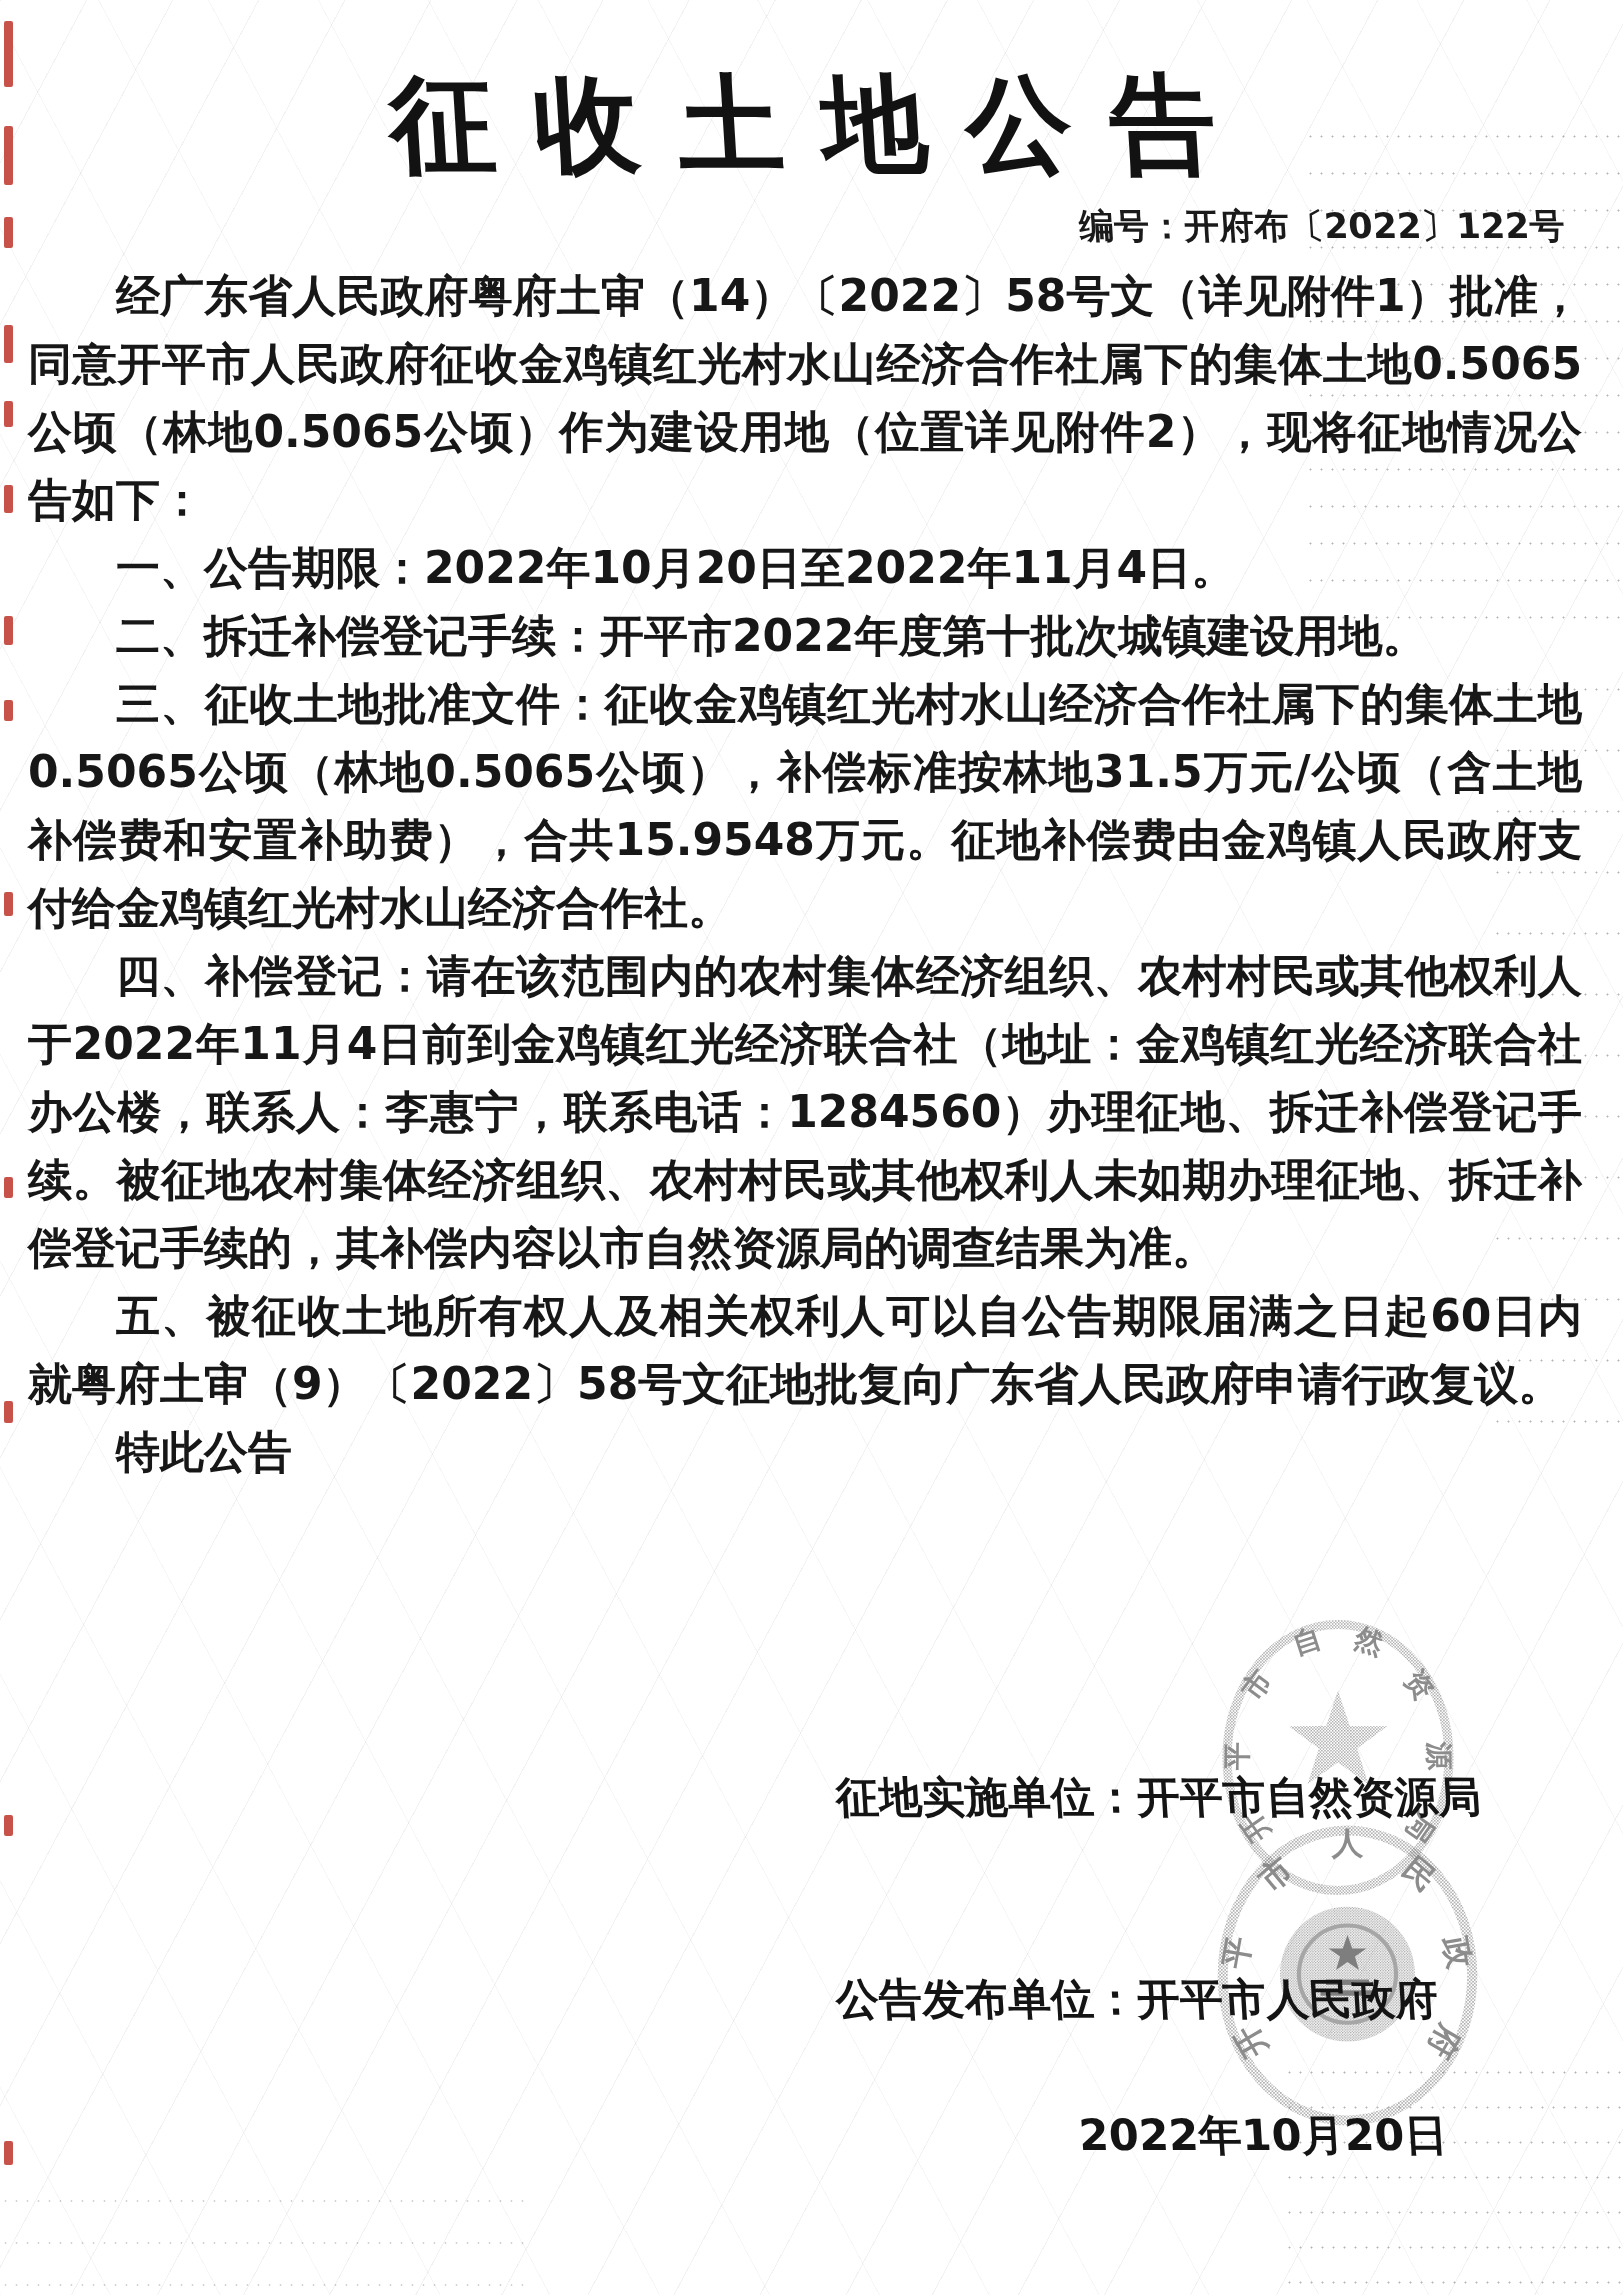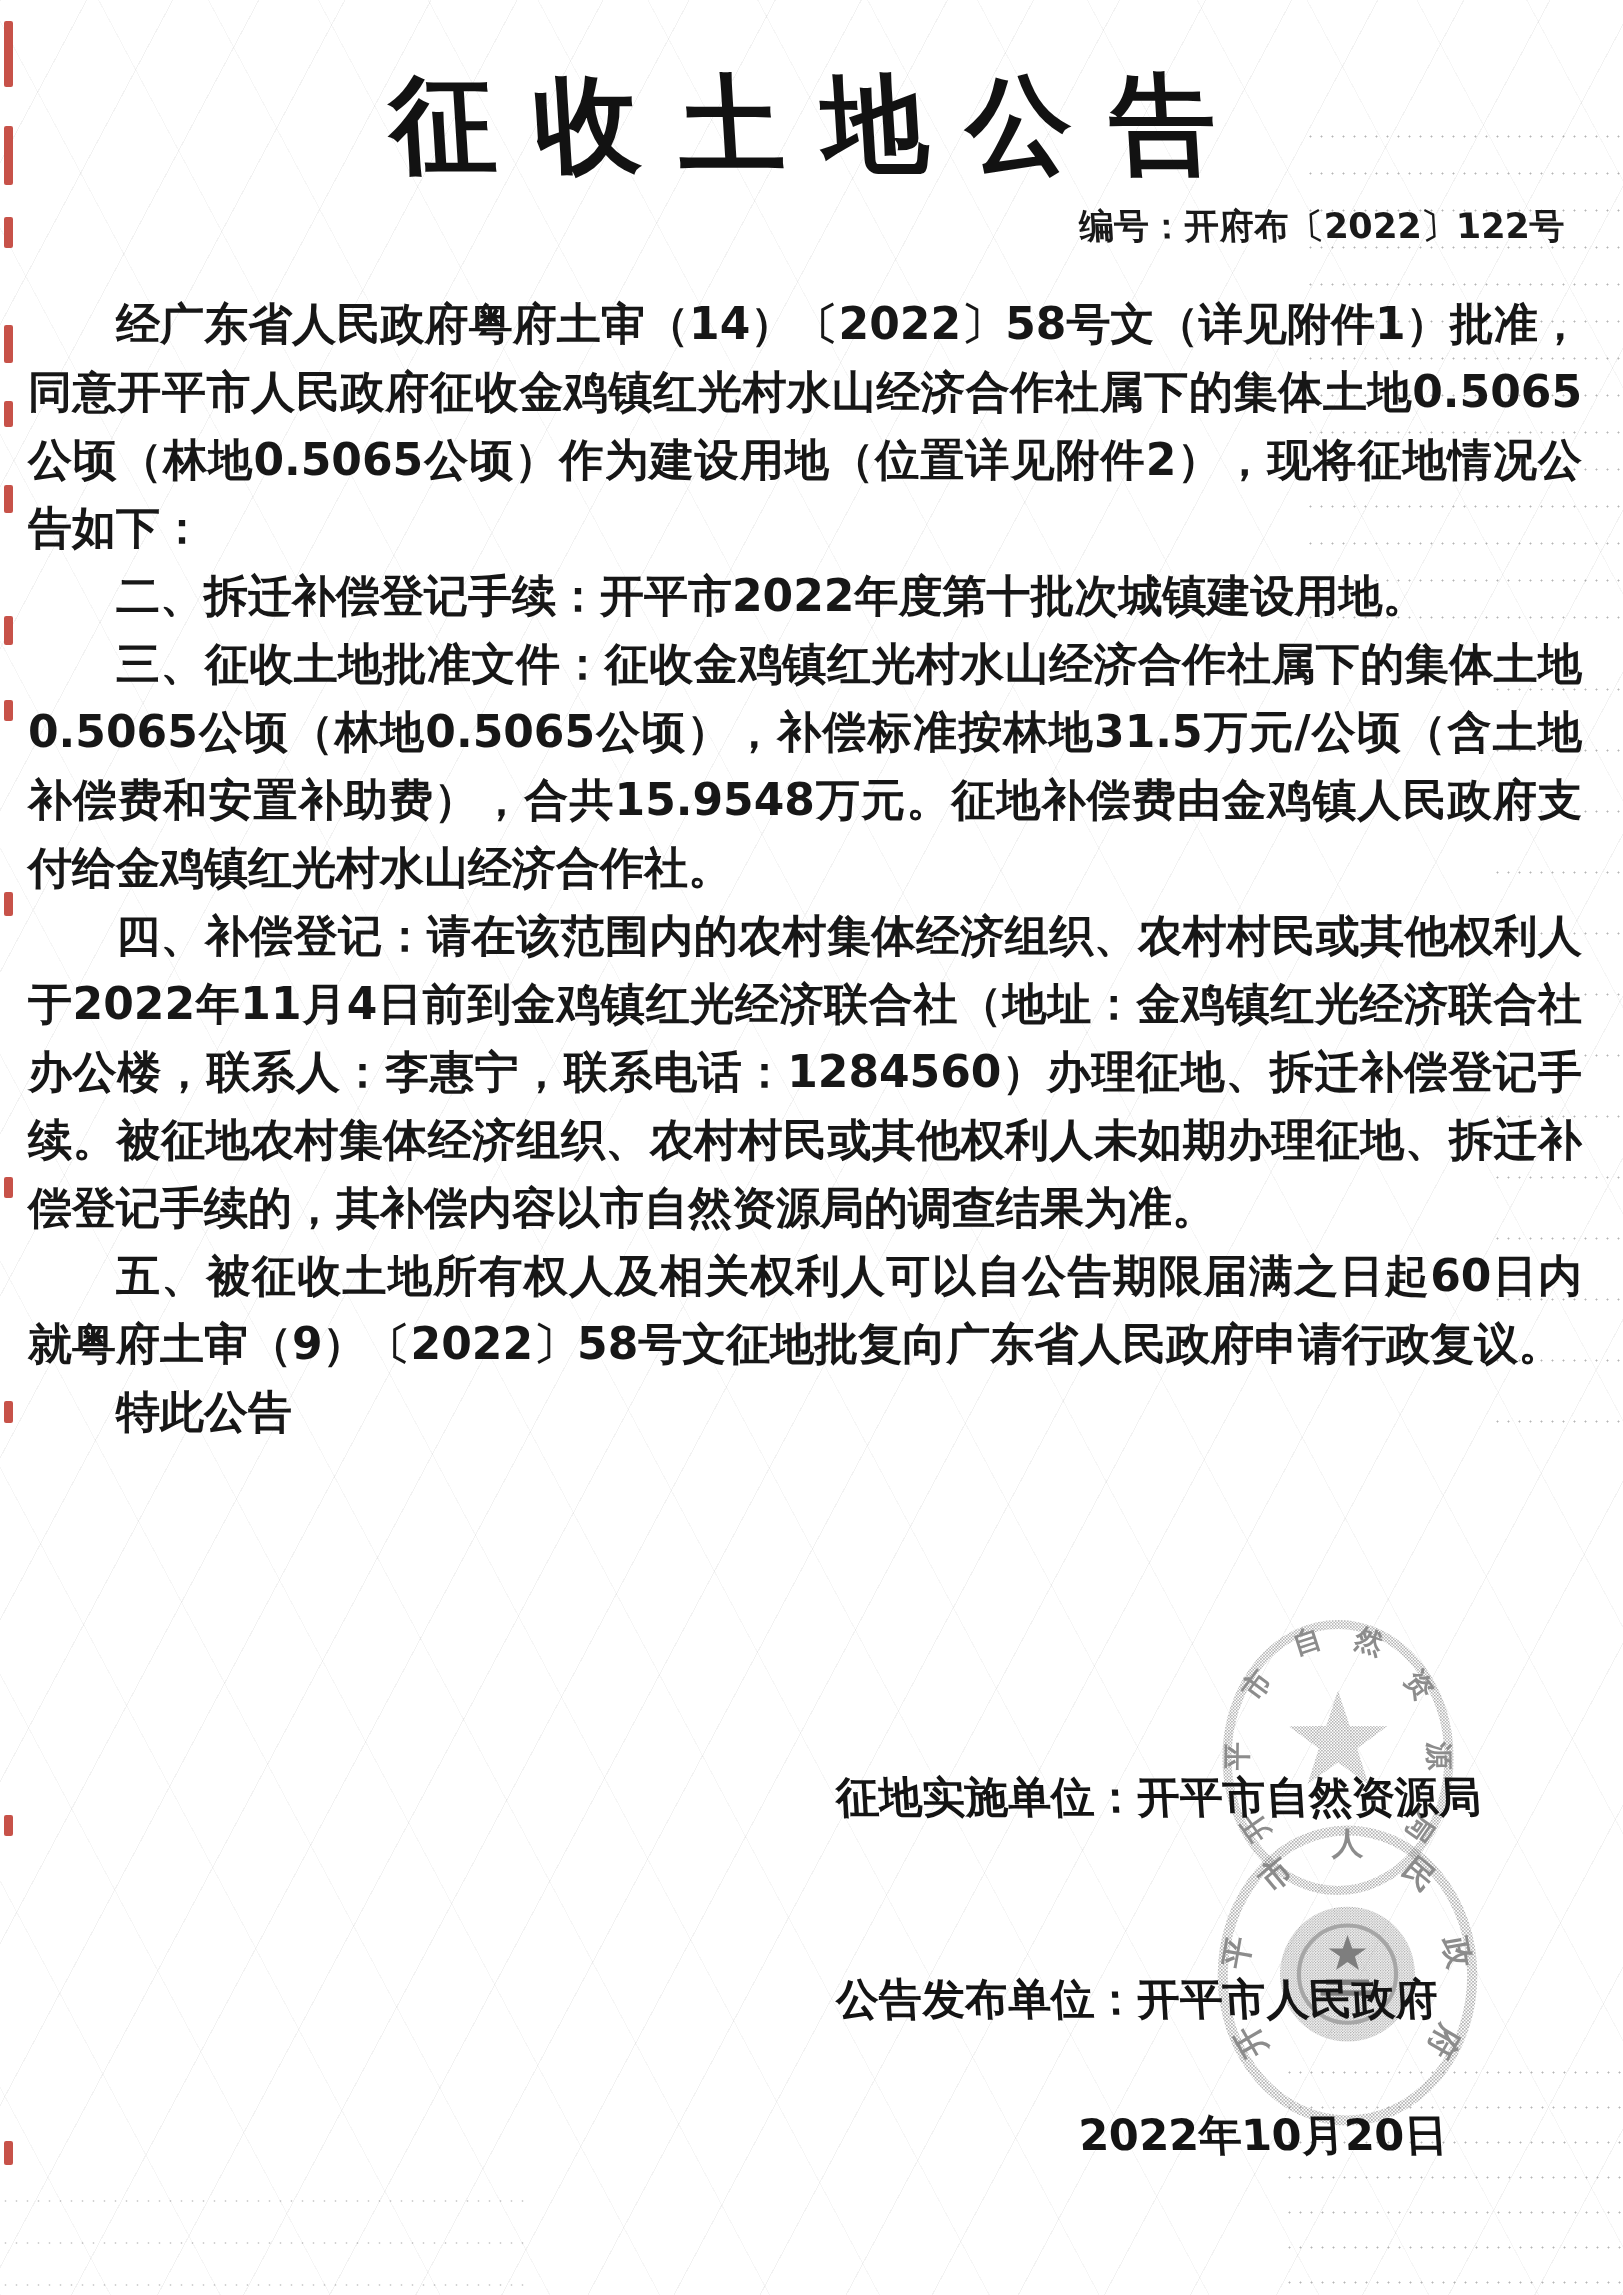--- a/index.html
+++ b/index.html
@@ -46,21 +46,21 @@
     color:#121212;
   }
   .doc-number {
     position:absolute; z-index:3;
     top:203px; right:60px;
     font-size:35px; font-weight:700;
     color:#1a1a1a;
   }
   .body {
     position:absolute; z-index:3;
-    top:290px; left:28px; width:1554px;
+    top:262px; left:28px; width:1554px;
     font-size:44px; font-weight:700;
     line-height:68px;
     text-align:justify;
   }
   .body p { margin:0; text-indent:2em; }
 
   .sig {
     position:absolute; z-index:3;
     font-size:43px; font-weight:700; white-space:nowrap; color:#141414;
   }
@@ -104,20 +104,21 @@
   <div class="redmark" style="top:1401px;height:22px;"></div>
   <div class="redmark" style="top:1815px;height:21px;"></div>
   <div class="redmark" style="top:2141px;height:24px;"></div>
 
   <h1 class="title slant">征收土地公告</h1>
 
   <div class="doc-number slant">编号：开府布〔2022〕122号</div>
 
   <div class="body">
     <p>经广东省人民政府粤府土审（14）〔2022〕58号文（详见附件1）批准，同意开平市人民政府征收金鸡镇红光村水山经济合作社属下的集体土地0.5065公顷（林地0.5065公顷）作为建设用地（位置详见附件2），现将征地情况公告如下：</p>
+    <p>一、公告期限：2022年10月20日至2022年11月4日。</p>
     <p>二、拆迁补偿登记手续：开平市2022年度第十批次城镇建设用地。</p>
     <p>三、征收土地批准文件：征收金鸡镇红光村水山经济合作社属下的集体土地0.5065公顷（林地0.5065公顷），补偿标准按林地31.5万元/公顷（含土地补偿费和安置补助费），合共15.9548万元。征地补偿费由金鸡镇人民政府支付给金鸡镇红光村水山经济合作社。</p>
     <p>四、补偿登记：请在该范围内的农村集体经济组织、农村村民或其他权利人于2022年11月4日前到金鸡镇红光经济联合社（地址：金鸡镇红光经济联合社办公楼，联系人：李惠宁，联系电话：1284560）办理征地、拆迁补偿登记手续。被征地农村集体经济组织、农村村民或其他权利人未如期办理征地、拆迁补偿登记手续的，其补偿内容以市自然资源局的调查结果为准。</p>
     <p>五、被征收土地所有权人及相关权利人可以自公告期限届满之日起60日内就粤府土审（9）〔2022〕58号文征地批复向广东省人民政府申请行政复议。</p>
     <p>特此公告</p>
   </div>
 
   <svg class="seal seal1" viewBox="0 0 400 470">
     <defs>
       <pattern id="d1" width="5" height="5" patternUnits="userSpaceOnUse">

